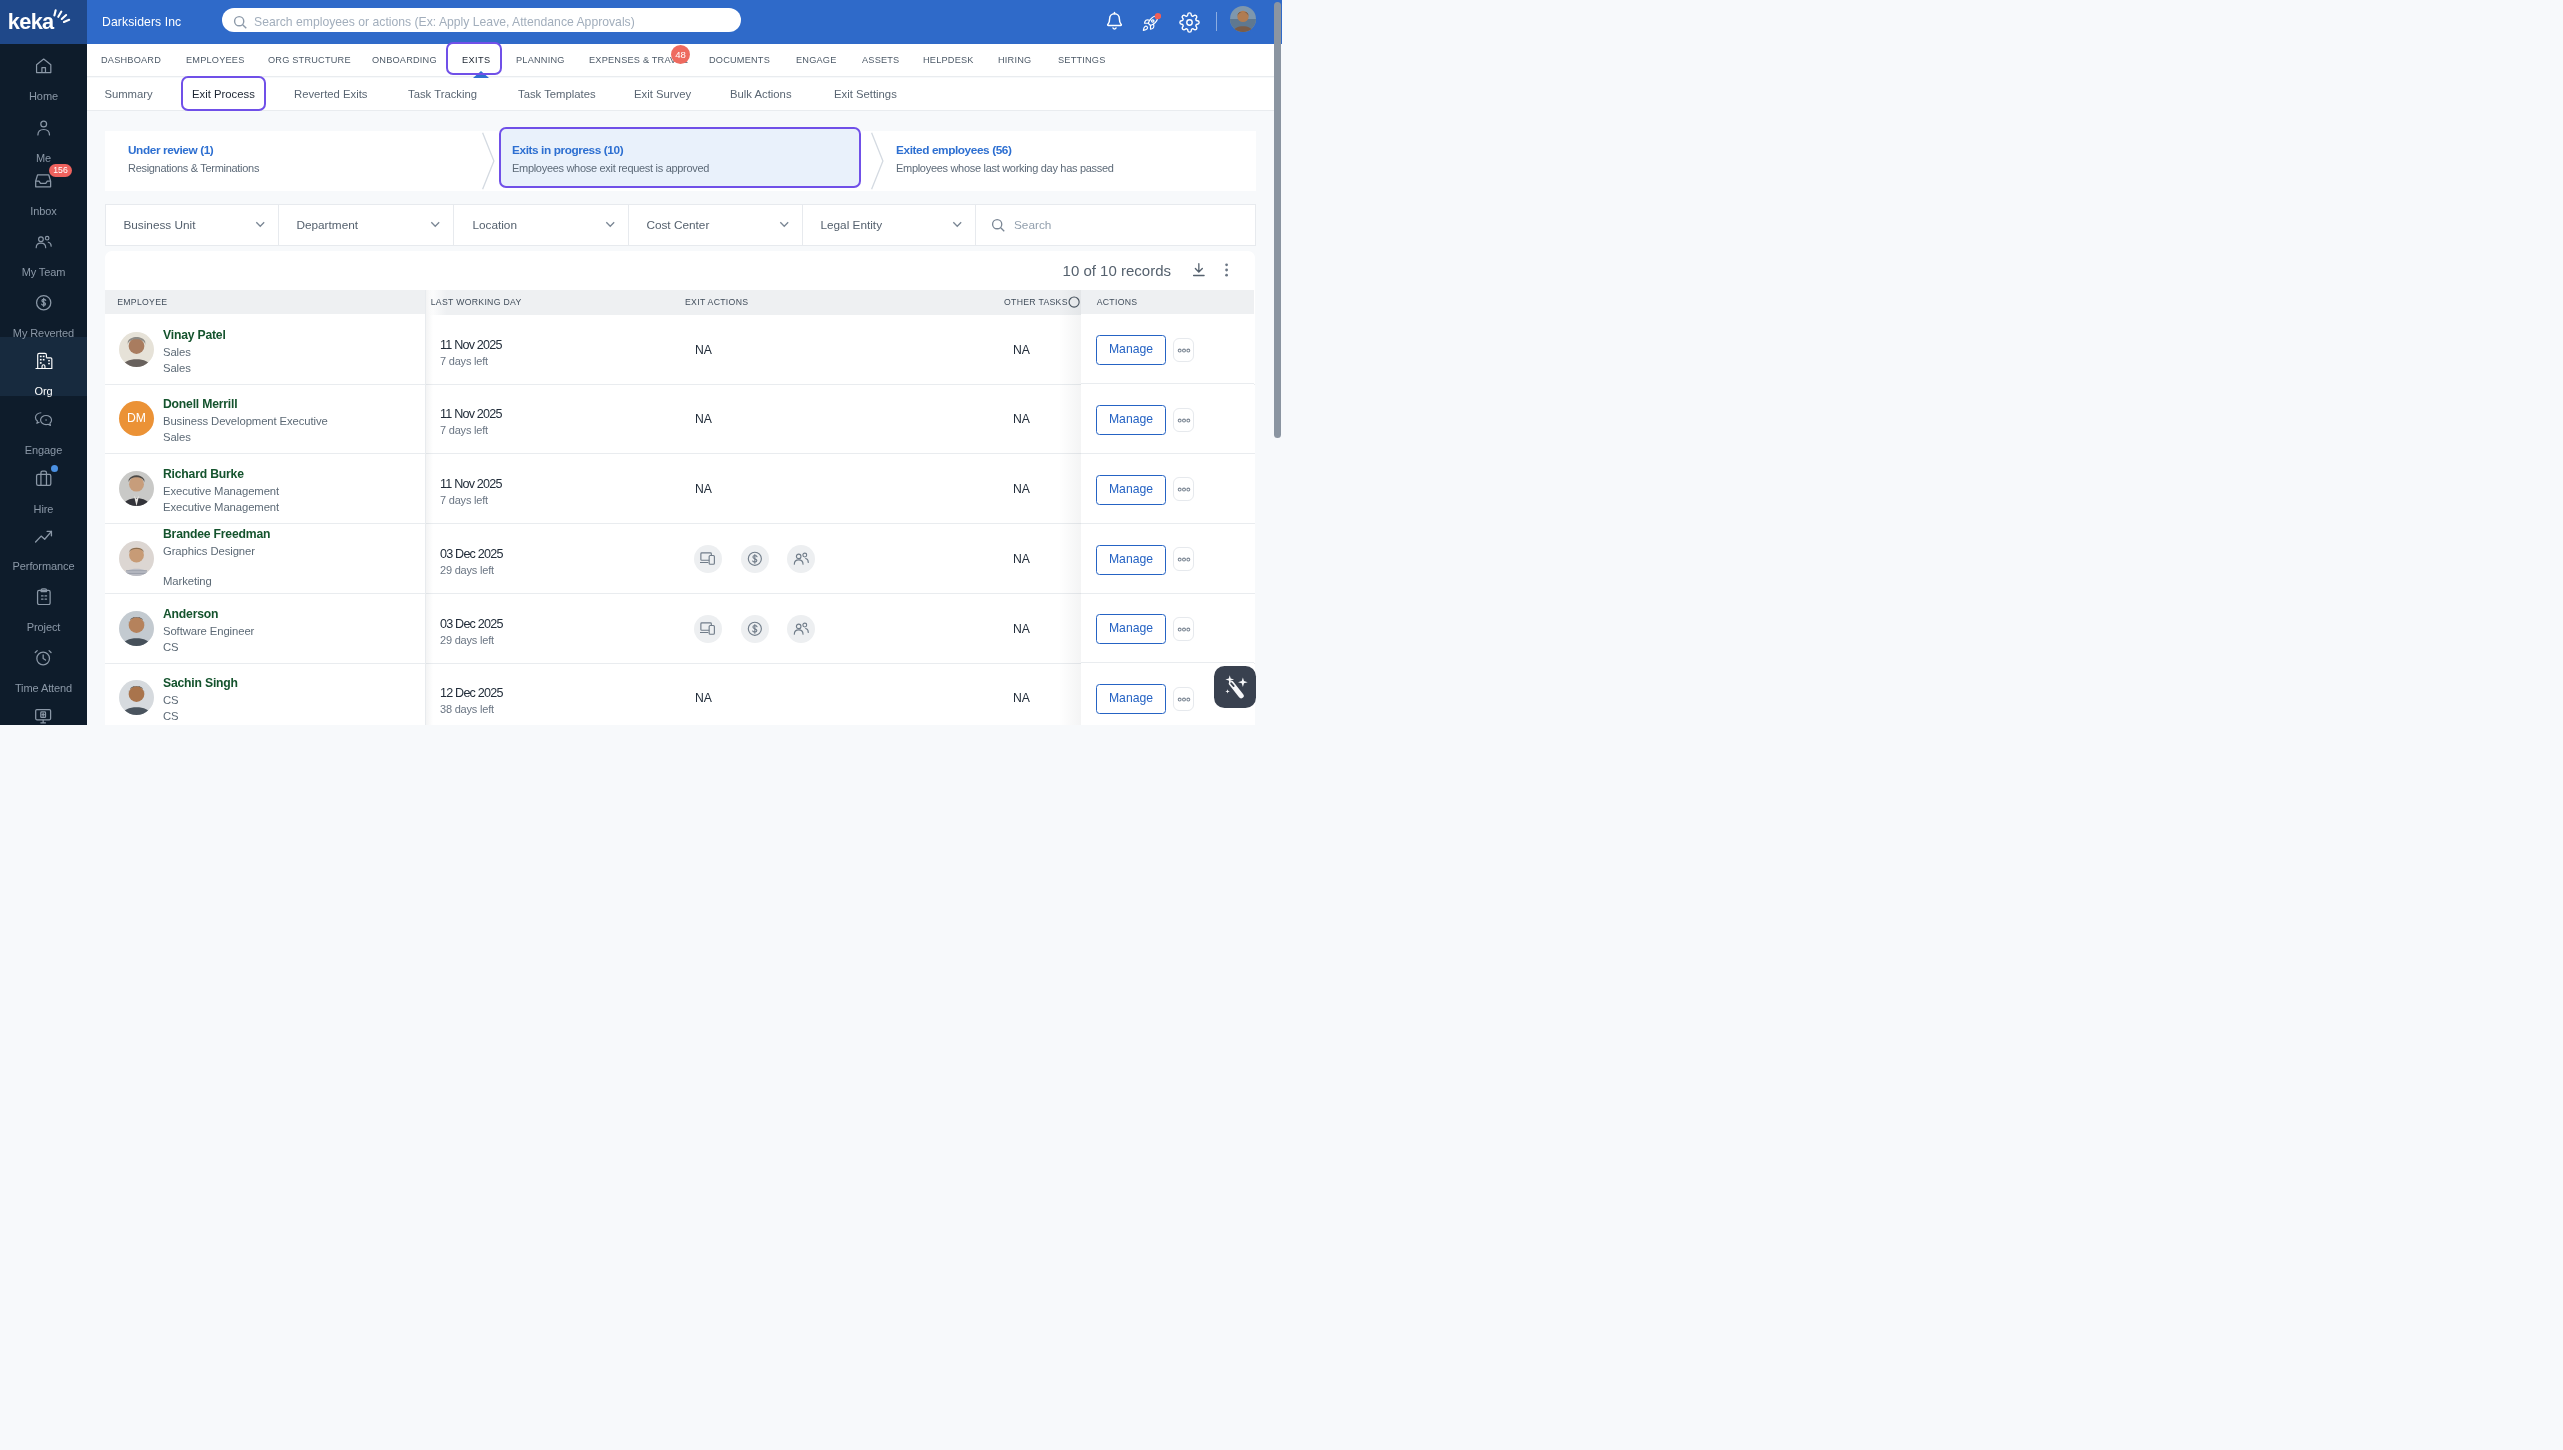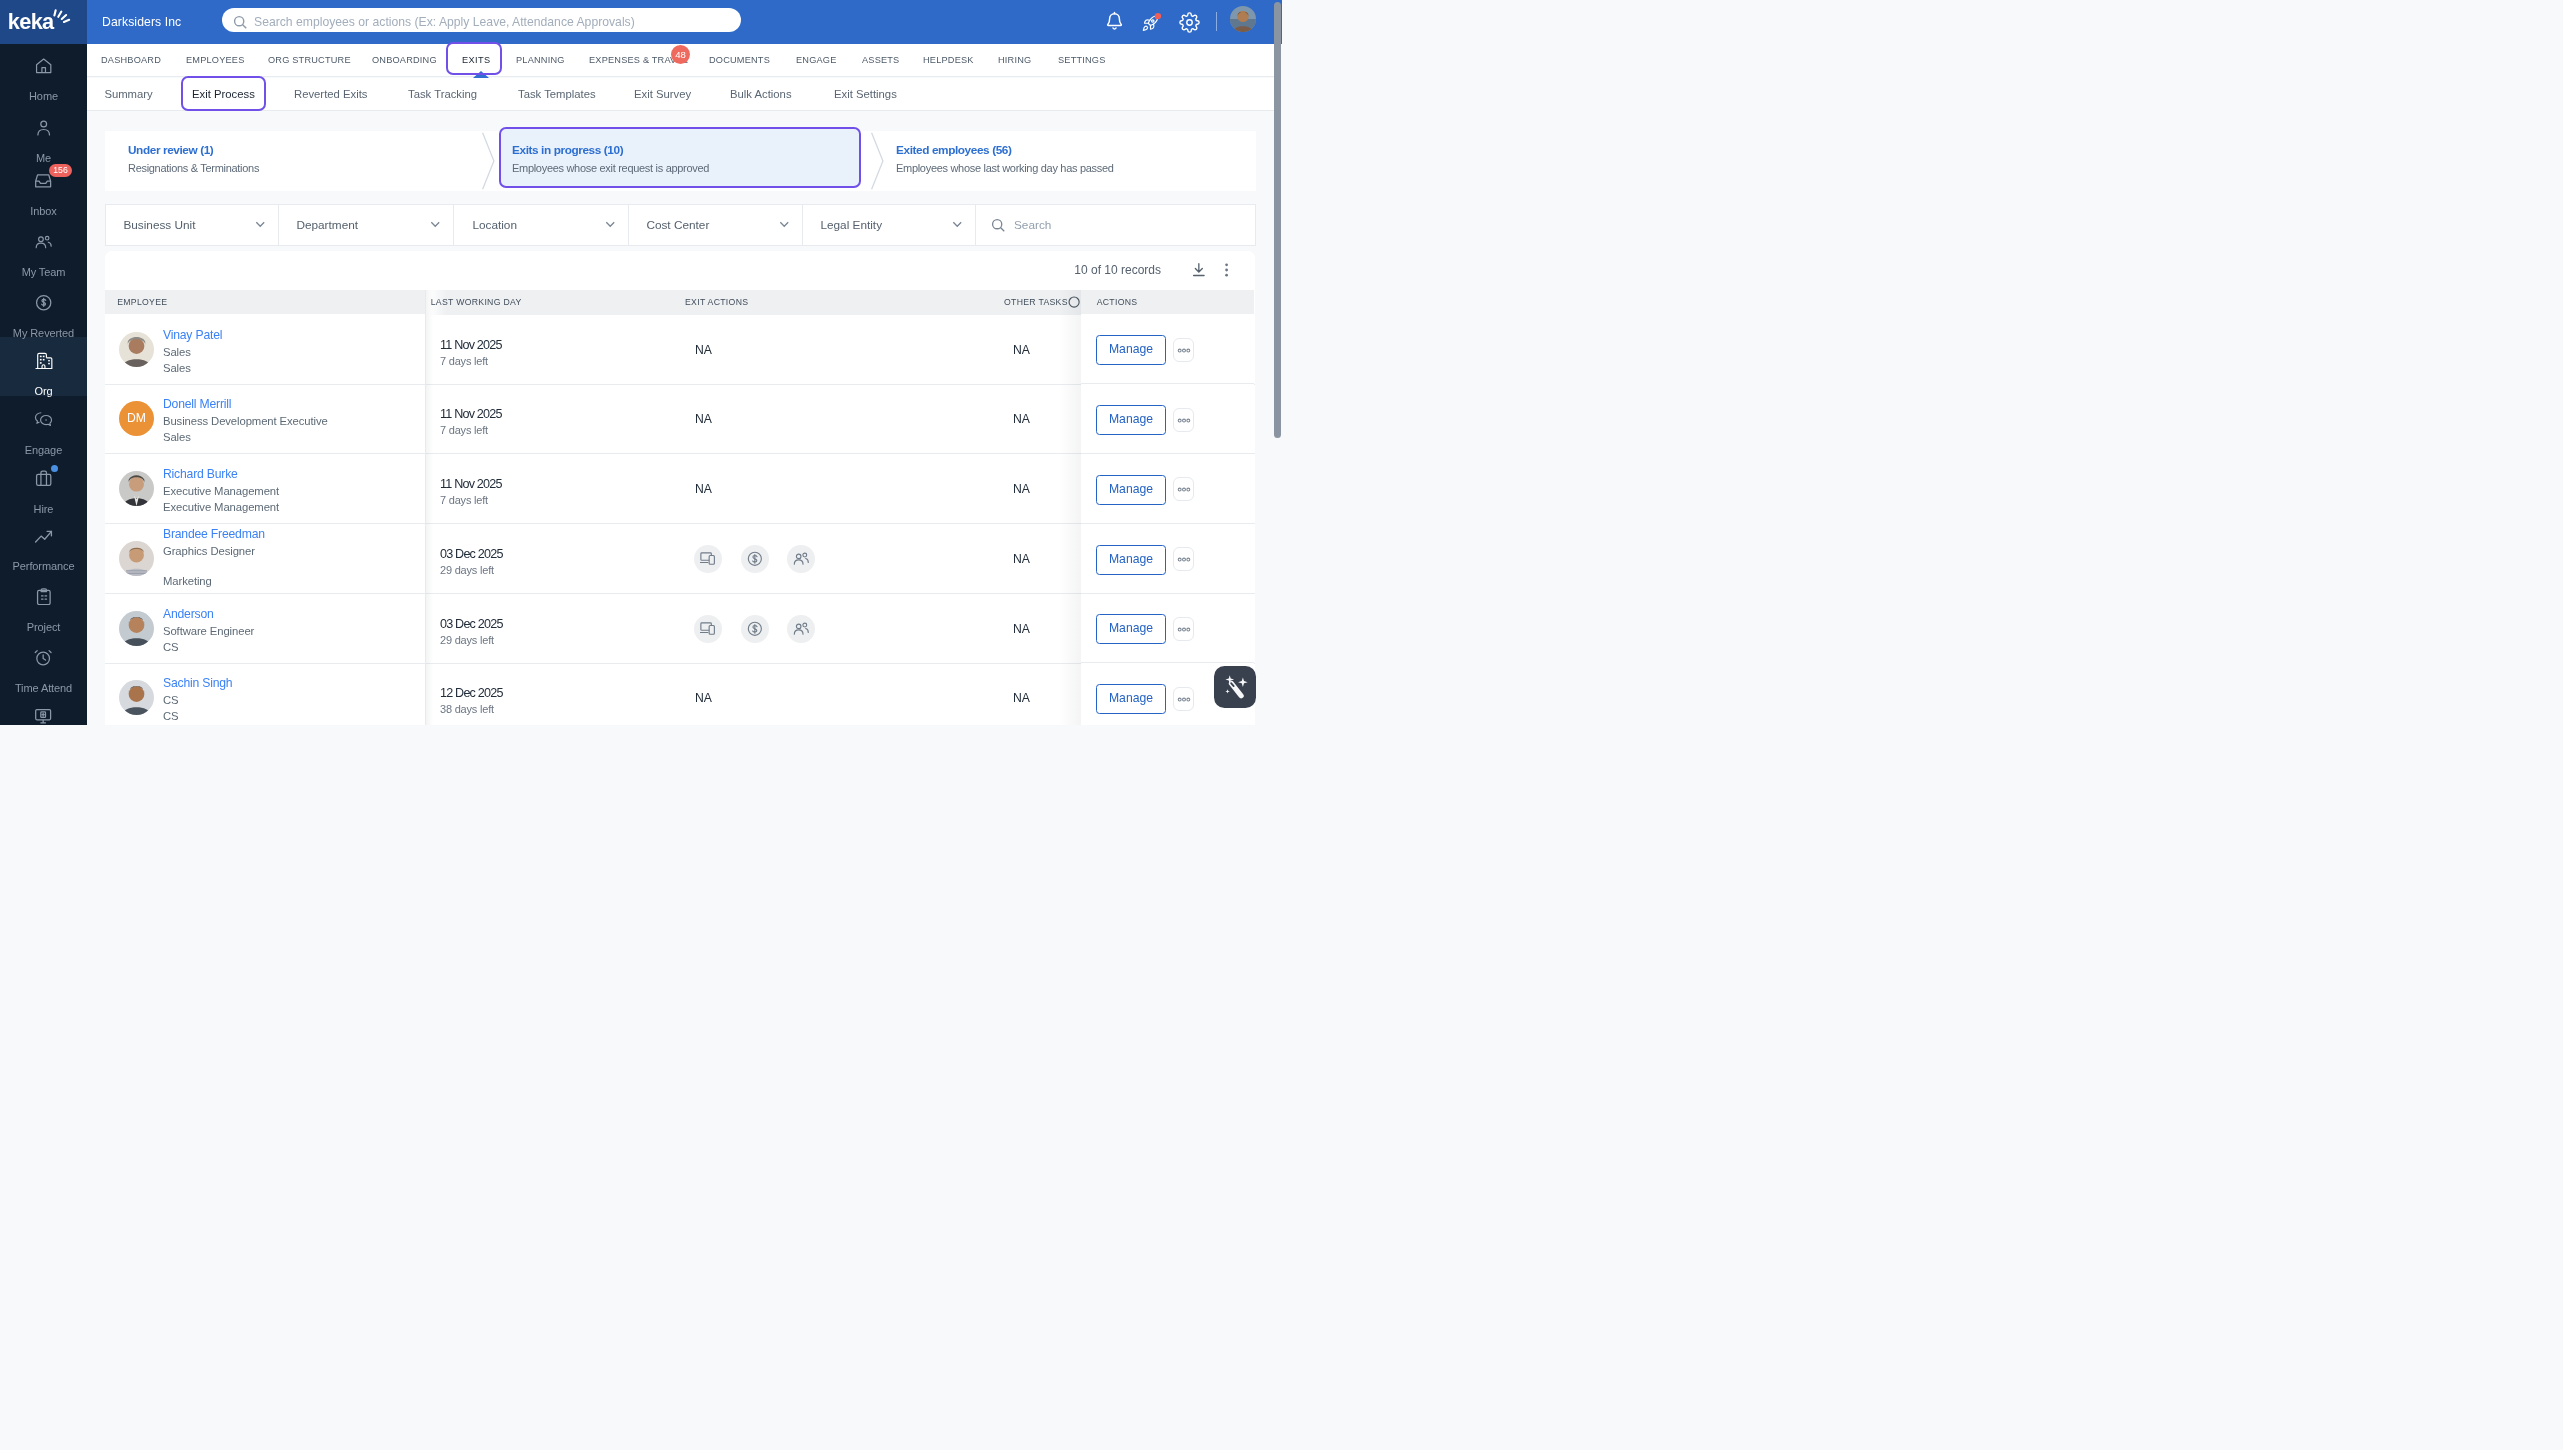--- a/index.html
+++ b/index.html
@@ -42,21 +42,21 @@
 .fcell { position:absolute; top:0; height:40px; border-right:0.9px solid #e7eaee; }
 .fcell .flbl { position:absolute; left:17.4px; top:0; line-height:40px; font-size:11.8px; color:#55616e; }
 
 
 #tablecard { position:absolute; left:105px; top:251px; width:1150px; height:474px; background:#fff; border-radius:7px 7px 0 0; }
 #thead1 { position:absolute; left:0; top:39px; width:320px; height:24.4px; background:#eef0f2; }
 #thead2 { position:absolute; left:324px; top:39px; width:816px; height:25px; background:linear-gradient(90deg,#ffffff 0px,#eef0f2 17.4px); }
 .th { position:absolute; top:0; height:24.4px; line-height:24.4px; font-size:8.7px; letter-spacing:0.3px; color:#414d5b; white-space:nowrap; }
 .row { position:absolute; left:0; width:1150px; height:70px; border-bottom:0.9px solid #e9ecef; }
 .rowline { position:absolute; left:0; width:1150px; height:0.9px; background:#e9ecef; }
-.name { font-size:12.2px; color:#3b82f6; font-weight:400; letter-spacing:-0.2px; }
+.name { font-size:12.2px; color:#14532d; font-weight:700; letter-spacing:-0.2px; }
 .sub { font-size:11.3px; color:#5d6a76; letter-spacing:-0.1px; }
 .date { font-size:12.6px; color:#222d3a; font-weight:500; letter-spacing:-0.8px; }
 .days { font-size:11px; color:#6b7684; margin-top:2.6px; letter-spacing:-0.2px; }
 .na { position:absolute; font-size:12.2px; color:#222d3a; }
 .managebtn { position:absolute; left:991px; width:70px; height:30px; border:1.3px solid #2563c4; border-radius:3.5px; color:#2563c4; font-size:12.2px; font-weight:500; text-align:center; line-height:27px; background:#fff; }
 .ooobtn { position:absolute; left:1068px; width:21px; height:23.5px; border:0.9px solid #e6e9ed; border-radius:6.1px; background:#fff; text-align:center; }
 .acirc { position:absolute; width:28px; height:28px; border-radius:50%; background:#edeff1; }
 #colshadow { position:absolute; left:320px; top:39px; width:7.8px; height:435px; background:linear-gradient(90deg, rgba(40,50,60,.055), rgba(40,50,60,0)); border-left:0.9px solid #e8ebee; }
 #actshadow { position:absolute; left:954px; top:39px; width:23px; height:435px; background:linear-gradient(270deg, rgba(40,50,60,.055), rgba(40,50,60,0)); }
 #actcol { position:absolute; left:976px; top:39px; width:173px; height:435px; background:#fff; }
@@ -308,21 +308,21 @@
   <div class="fcell" style="left:871px;width:278px;border-right:none">
     <svg style="position:absolute;left:14px;top:13px" width="15" height="15" viewBox="0 0 17 17" fill="none" stroke="#7a8694" stroke-width="1.5">
         <circle cx="7" cy="7" r="5.2"></circle>
         <path d="M11 11 L15 15"></path>
       </svg>
     <span class="flbl" style="left:37px;color:#93a0ae">Search</span>
   </div>
 </div>
 <div id="tablecard">
 
-  <div style="position:absolute;right:94px;top:0;height:39px;line-height:39px;font-size:12px;color:#55616e">10 of 10 records</div>
+  <div style="position:absolute;right:84px;top:0;height:39px;line-height:39px;font-size:15px;color:#55616e">10 of 10 records</div>
   <svg style="position:absolute;left:1086px;top:11.3px" width="15.7" height="15.7" viewBox="0 0 18 18" fill="none" stroke="#55616e" stroke-width="1.5" stroke-linecap="round">
       <path d="M9 2 L9 11 M5 7.5 L9 11.5 L13 7.5 M3 15.5 L15 15.5"></path>
     </svg>
   <svg style="position:absolute;left:1119px;top:12.2px" width="5.2" height="14" viewBox="0 0 6 16" fill="#6b7684">
       <circle cx="3" cy="2" r="1.6"></circle>
       <circle cx="3" cy="8" r="1.6"></circle>
       <circle cx="3" cy="14" r="1.6"></circle>
     </svg>
 
   <div id="thead1">

